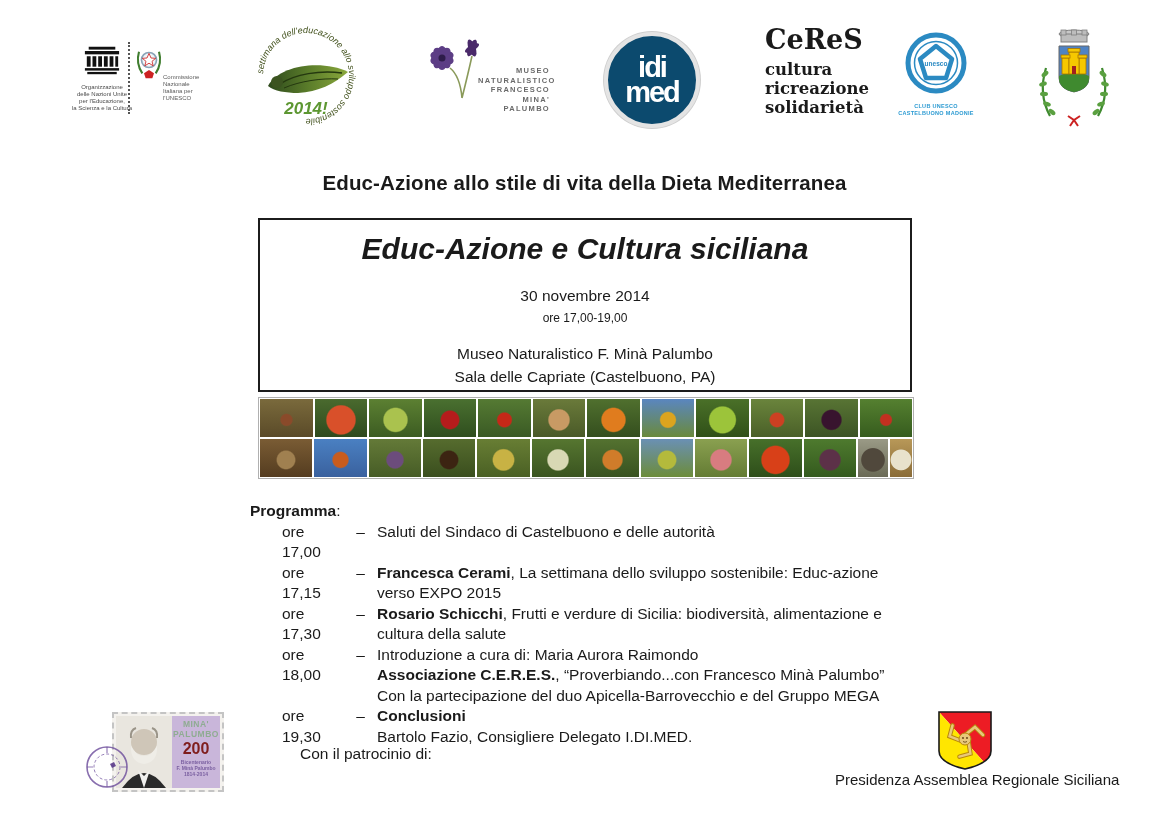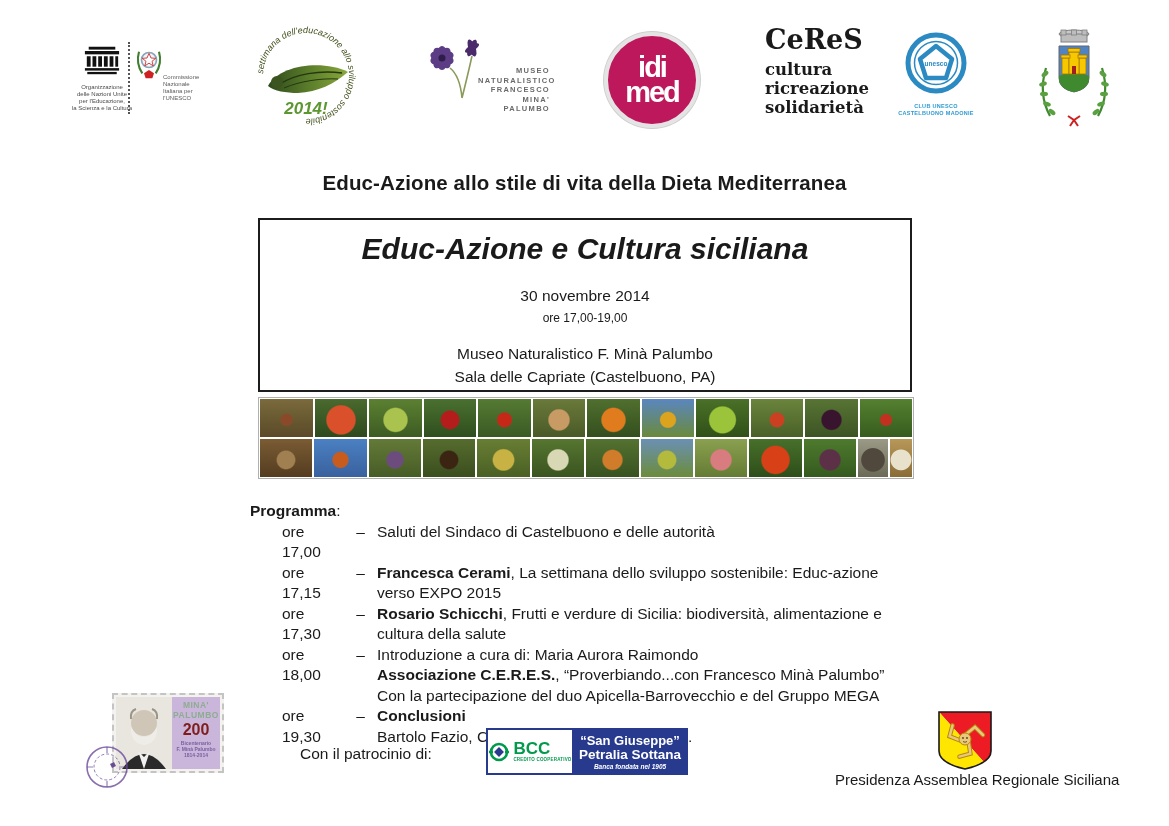--- a/index.html
+++ b/index.html
@@ -14,21 +14,21 @@
   .unesco-divider{position:absolute;left:53px;top:2px;height:72px;border-left:2px dotted #555;}
   .it-emblem{position:absolute;left:59px;top:4px;}
   .commission-caption{position:absolute;left:88px;top:34px;width:54px;font-size:6px;line-height:7px;color:#5a5a5a;}
 
   .logo-edu2014{left:250px;top:24px;width:112px;height:104px;}
 
   .logo-museo{left:420px;top:36px;width:130px;height:74px;}
   .museo-flower{position:absolute;left:0;top:0;}
   .museo-text{position:absolute;left:58px;top:30px;width:72px;text-align:right;font-size:7.5px;line-height:9.5px;letter-spacing:1.3px;color:#6a6a6a;font-weight:bold;}
 
-  .logo-idimed{left:604px;top:32px;width:88px;height:88px;border-radius:50%;background:#be185d;border:4px solid #e4e4e4;box-shadow:0 0 0 1px #cfcfcf;display:flex;flex-direction:column;align-items:center;justify-content:center;}
+  .logo-idimed{left:604px;top:32px;width:88px;height:88px;border-radius:50%;background:#0c4a6e;border:4px solid #e4e4e4;box-shadow:0 0 0 1px #cfcfcf;display:flex;flex-direction:column;align-items:center;justify-content:center;}
   .idimed-l1,.idimed-l2{color:#fff;font-weight:bold;font-size:29px;line-height:25px;letter-spacing:-2px;}
 
   .logo-ceres{left:765px;top:26px;width:110px;height:92px;font-family:"DejaVu Serif",serif;}
   .ceres-name{font-size:27px;font-weight:bold;line-height:28px;}
   .ceres-lines{margin-top:6px;font-size:16.5px;line-height:19px;font-weight:600;}
 
   .logo-club{left:896px;top:30px;width:80px;height:88px;text-align:center;}
   .club-caption{margin-top:3px;font-size:5.5px;line-height:6.5px;color:#2b9ad2;font-weight:bold;letter-spacing:0.3px;}
 
   .logo-arms{left:1032px;top:24px;width:84px;height:106px;}
@@ -51,21 +51,21 @@
   .program{left:250px;top:501px;width:655px;font-size:15.5px;line-height:20.5px;}
   .program-heading{margin-bottom:0;}
   .program-heading .b{font-weight:bold;}
   .program-row{display:flex;margin-left:32px;}
   .pr-time{flex:0 0 62px;}
   .pr-dash{flex:0 0 33px;text-align:center;}
   .pr-text{width:548px;}
   .pr-line .b{font-weight:bold;}
 
   
-  .stamp{left:112px;top:693px;width:112px;height:80px;border:2px dashed #c4c4c4;background:#f4f2ee;display:flex;padding:2px;box-sizing:border-box;}
+  .stamp{left:112px;top:712px;width:112px;height:80px;border:2px dashed #c4c4c4;background:#f4f2ee;display:flex;padding:2px;box-sizing:border-box;}
   .stamp-portrait{width:56px;overflow:hidden;}
   .stamp-right{flex:1;background:#c9b6da;text-align:center;padding-top:4px;}
   .stamp-t1{font-size:8.5px;font-weight:bold;color:#8fac92;line-height:9.5px;letter-spacing:0.5px;}
   .stamp-num{font-size:16px;font-weight:bold;color:#7f1d1d;line-height:17px;margin-top:1px;}
   .stamp-small{font-size:5px;font-weight:bold;color:#7a5fa0;line-height:6px;margin-top:2px;}
   .postmark{left:84px;top:744px;}
 
   .patrocinio{left:300px;top:745px;font-size:15.5px;}
 
   .bcc{left:486px;top:728px;width:202px;height:47px;border:2px solid #283a8e;display:flex;box-sizing:border-box;background:#fff;}
@@ -339,38 +339,20 @@
   </div>
   <svg class="abs postmark" width="46" height="46" viewBox="0 0 46 46">
     <circle cx="23" cy="23" r="20" fill="none" stroke="#6a4a9a" stroke-width="1.6" opacity="0.8"></circle>
     <circle cx="23" cy="23" r="13" fill="none" stroke="#6a4a9a" stroke-width="1" stroke-dasharray="3 2" opacity="0.7"></circle>
     <path d="M23,3 V9 M23,37 V43 M3,23 H9 M37,23 H43" stroke="#6a4a9a" stroke-width="1.2" opacity="0.7"></path>
     <path d="M26,20 l4,-2 2,4 -4,2 z" fill="#5a3a8a" opacity="0.9"></path>
   </svg>
 
   <div class="abs patrocinio">Con il patrocinio di:</div>
 
-  <div class="abs bcc">
-    <div class="bcc-left">
-      <svg width="22" height="22" viewBox="0 0 22 22">
-        <circle cx="11" cy="11" r="8" fill="none" stroke="#009a4d" stroke-width="2.6"></circle>
-        <rect x="7.5" y="7.5" width="7" height="7" fill="#283a8e" transform="rotate(45 11 11)"></rect>
-        <path d="M1,11 H5 M17,11 H21" stroke="#009a4d" stroke-width="2.6"></path>
-      </svg>
-      <div>
-        <div class="bcc-name">BCC</div>
-        <div class="bcc-sub">CREDITO COOPERATIVO</div>
-      </div>
-    </div>
-    <div class="bcc-right">
-      <div class="bcc-r1">“San Giuseppe”</div>
-      <div class="bcc-r2">Petralia Sottana</div>
-      <div class="bcc-r3">Banca fondata nel 1905</div>
-    </div>
-  </div>
 
   <svg class="abs trinacria" width="54" height="60" viewBox="0 0 54 60">
     <defs>
         <clipPath id="shieldclip">
           <path d="M1,1 h52 v39 q0,12 -26,18 q-26,-6 -26,-18 z"></path>
         </clipPath>
       </defs>
     <g clip-path="url(#shieldclip)">
       <polygon points="0,0 54,0 54,60" fill="#ed1c24"></polygon>
       <polygon points="0,0 54,60 0,60" fill="#ffe600"></polygon>

